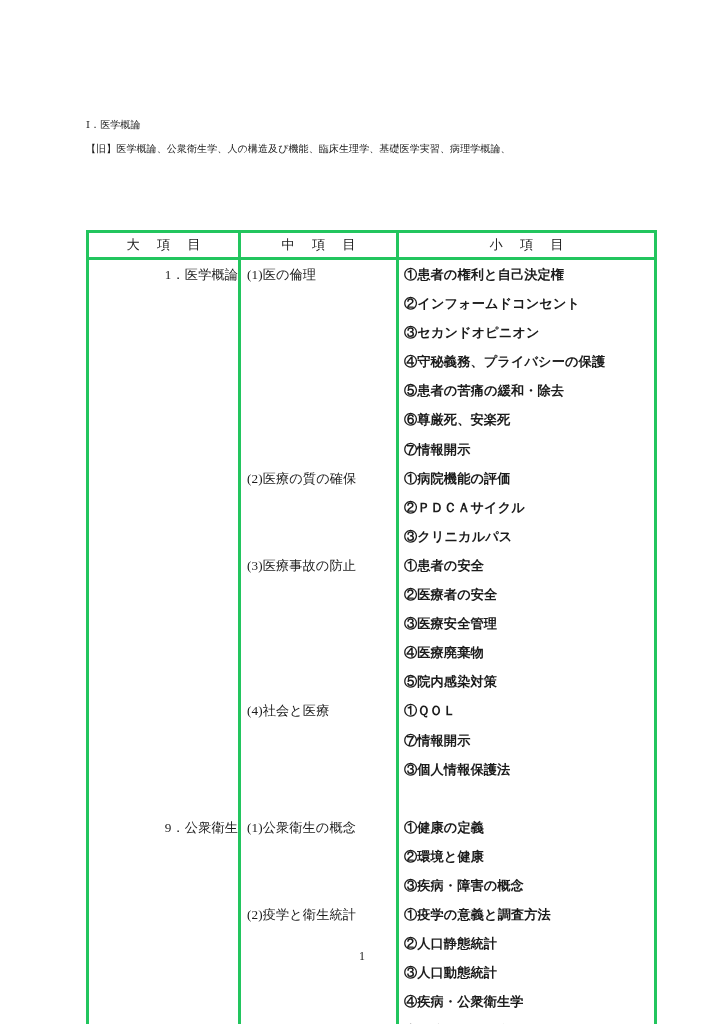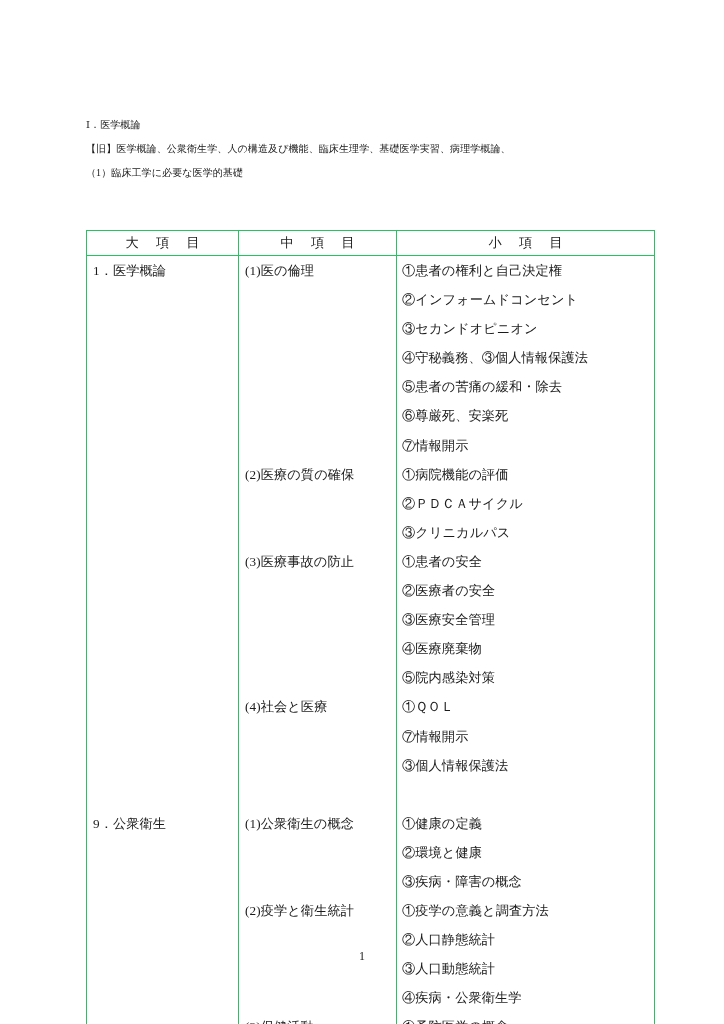--- a/index.html
+++ b/index.html
@@ -52,21 +52,21 @@
     border-collapse: collapse;
     width: 568px;
     table-layout: fixed;
   }
   table.matrix col.c1 { width: 152px; }
   table.matrix col.c2 { width: 158px; }
   table.matrix col.c3 { width: 258px; }
 
   table.matrix th,
   table.matrix td {
-    border: 1px solid #22c55e;
+    border: 3px solid #22c55e;
     padding: 0;
     vertical-align: top;
     font-weight: normal;
     font-size: 13.2px;
     color: #1b1b1b;
   }
   
   table.matrix {
     border: 1px solid #3a3a3a;
   }
@@ -87,23 +87,23 @@
 
   .line {
     font-size: 13.2px;
     line-height: 29.1px;
     height: 29.1px;
     white-space: nowrap;
     letter-spacing: 0.1px;
   }
   .line.blank { color: transparent; }
 
-  .col-major .line { padding-left: 6px; }
+  .col-major .line { padding-left: 6px; text-align: right; }
   .col-middle .line { padding-left: 6px; }
-  .col-minor .line { padding-left: 5px; }
+  .col-minor .line { padding-left: 5px; font-weight: bold; }
 
   
   .folio {
     position: absolute;
     left: 0;
     top: 948px;
     width: 724px;
     text-align: center;
     font-size: 12px;
     line-height: 16px;
@@ -111,21 +111,20 @@
   }
 </style>
 </head>
 <body>
 
 <div class="page">
 
   <div class="heading-block">
     <div class="head-line">Ⅰ．医学概論</div>
     <div class="head-line">【旧】医学概論、公衆衛生学、人の構造及び機能、臨床生理学、基礎医学実習、病理学概論、</div>
-    <div class="head-line">（1）臨床工学に必要な医学的基礎</div>
   </div>
 
   <div class="tbl-wrap">
     <table class="matrix">
       <colgroup>
         <col class="c1">
           <col class="c2">
           <col class="c3">
       </colgroup>
       <thead>
@@ -185,21 +184,21 @@
               <div class="line">(2)疫学と衛生統計</div>
               <div class="line blank">&nbsp;</div>
               <div class="line blank">&nbsp;</div>
               <div class="line blank">&nbsp;</div>
               <div class="line">(3)保健活動</div>
             </td>
           <td class="body-cell col-minor">
               <div class="line">①患者の権利と自己決定権</div>
               <div class="line">②インフォームドコンセント</div>
               <div class="line">③セカンドオピニオン</div>
-              <div class="line">④守秘義務、③個人情報保護法</div>
+              <div class="line">④守秘義務、プライバシーの保護</div>
               <div class="line">⑤患者の苦痛の緩和・除去</div>
               <div class="line">⑥尊厳死、安楽死</div>
               <div class="line">⑦情報開示</div>
               <div class="line">①病院機能の評価</div>
               <div class="line">②ＰＤＣＡサイクル</div>
               <div class="line">③クリニカルパス</div>
               <div class="line">①患者の安全</div>
               <div class="line">②医療者の安全</div>
               <div class="line">③医療安全管理</div>
               <div class="line">④医療廃棄物</div>

